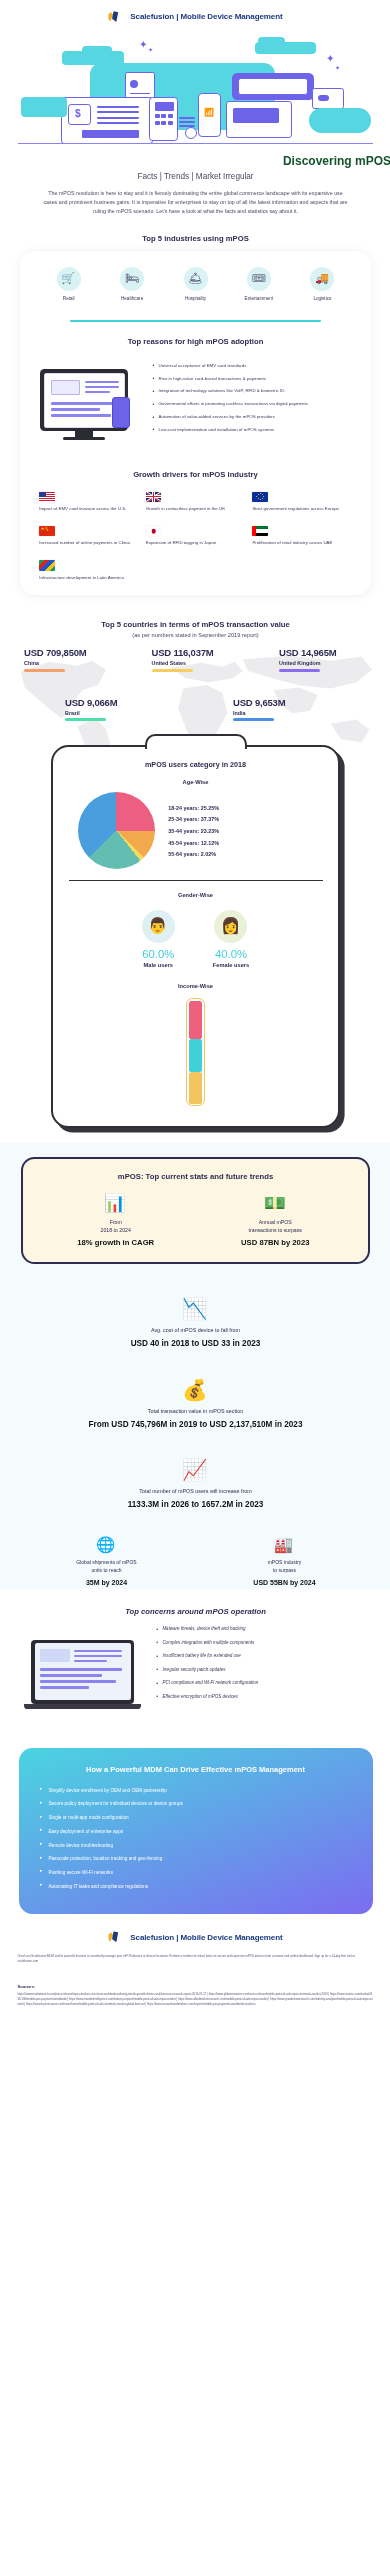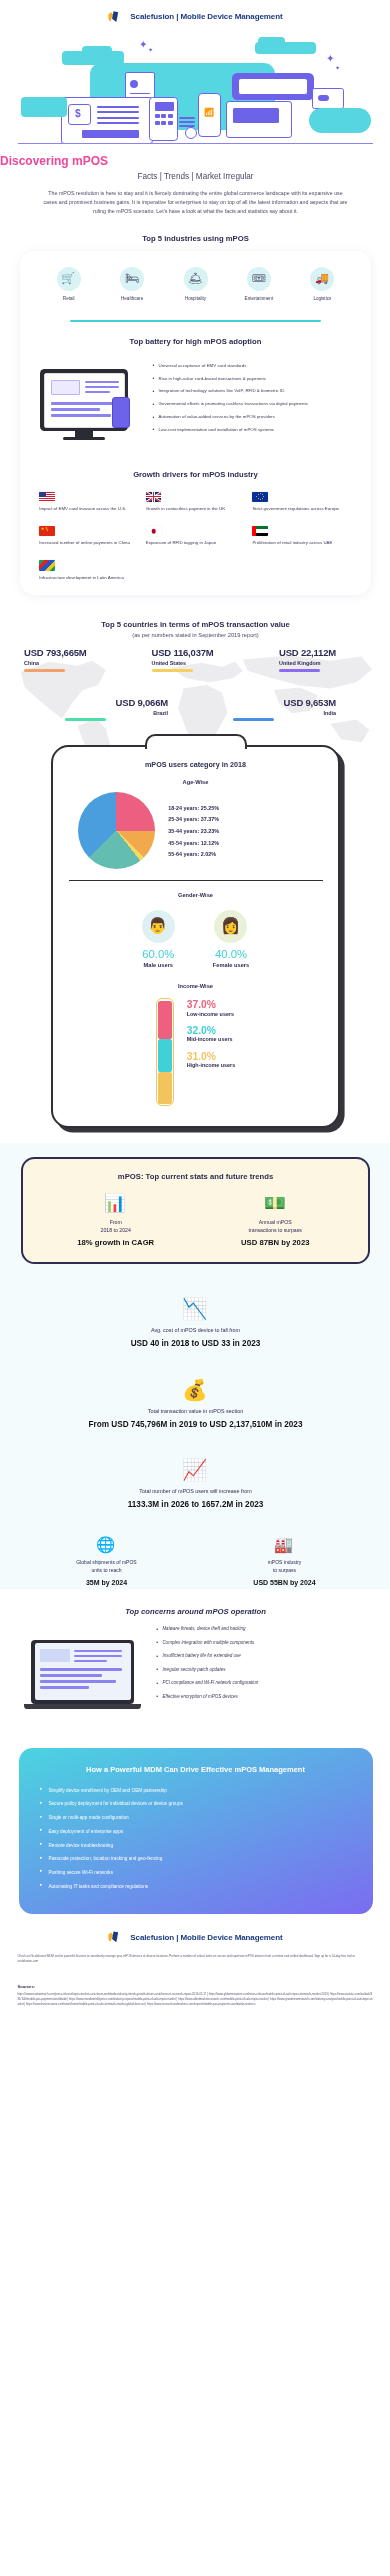--- a/index.html
+++ b/index.html
@@ -24,21 +24,21 @@
 
   
   .hero { position:relative; height:120px; margin: 1px 0 0; }
   .hero .mint { position:absolute; background:#55d6e0; border-radius:6.2px; }
   .hero .screen { position:absolute; background:#fff; border:1px solid #6c63e8; border-radius:3.1px; }
   .hero .bar { position:absolute; background:#6c63e8; border-radius:1px; }
   .hero .spark { position:absolute; color:#6c63e8; font-size:10.3px; line-height:1; }
   .hero .cloud { position:absolute; background:#55d6e0; border-radius:4.1px; }
   .hero .dash { position:absolute; height:1px; background:#8b84f0; }
 
-  .title { text-align:left; font-size:12px; font-weight:700; color:#ec4899; margin-top:3.1px; }
+  .title { text-align:right; font-size:12px; font-weight:700; color:#14532d; margin-top:3.1px; }
   .subtitle { text-align:center; font-size:8.2px; color:#4a4767; margin-top:4.6px; font-weight:400; }
   .intro { width:309px; margin: 7.2px auto 0; text-align:center; font-size:5.3px;
            line-height:1.75; color:#4c4a66; }
 
   .bg-circle { position:absolute; border-radius:50%; background:#e6f7fa; z-index:-1; }
 
   
   .sec-h { text-align:center; font-size:7.7px; font-weight:700; color:#2e2c52; }
   .sec-sub { text-align:center; font-size:5.7px; color:#4c4a66; margin-top:2.6px; }
 
@@ -301,21 +301,21 @@
         <div class="glyph">🚚</div>
         <div class="lbl">Logistics</div>
       </div>
     </div>
 
     <div style="margin-top:17.5px;">
       <div class="divider-line"></div>
     </div>
 
     <div style="margin-top:15.5px;">
-      <div class="sec-h">Top battery for high mPOS adoption</div>
+      <div class="sec-h">Top reasons for high mPOS adoption</div>
     </div>
     <div class="adopt-wrap">
       <div class="adopt-img">
         <div class="monitor">
           <div class="inner">
             <div class="m-bar" style="left:6.2px;top:6.2px;width:29px;height:15.5px;background:#eceaff;border:0.5px solid #b9b3f5;"></div>
             <div class="m-bar" style="left:40px;top:7.2px;width:34px;height:2.1px;"></div>
             <div class="m-bar" style="left:40px;top:12.4px;width:34px;height:2.1px;"></div>
             <div class="m-bar" style="left:40px;top:17.5px;width:25px;height:2.1px;"></div>
             <div class="m-bar" style="left:6.2px;top:28px;width:68px;height:3.1px;"></div>
@@ -421,36 +421,36 @@
         <path d="M355,92 L400,85 L430,100 L440,140 L415,185 L385,205 L362,175 L345,130 Z"></path>
         <path d="M470,36 L560,28 L640,38 L700,30 L720,55 L690,80 L640,92 L580,86 L520,70 L480,58 Z"></path>
         <path d="M530,95 L580,90 L615,105 L600,135 L565,140 L540,120 Z"></path>
         <path d="M640,160 L690,152 L715,172 L700,196 L660,190 Z"></path>
       </g>
     </svg>
 
     <div class="cgrid">
       <div class="crow">
         <div class="c-item">
-          <div class="c-val">USD 793,665M</div>
+          <div class="c-val">USD 709,850M</div>
           <div class="c-name">China</div>
           <div class="c-ul" style="background:#f4a06a"></div>
         </div>
         <div class="c-item">
           <div class="c-val">USD 116,037M</div>
           <div class="c-name">United States</div>
           <div class="c-ul" style="background:#f7cf5e"></div>
         </div>
         <div class="c-item" style="width:88px">
-          <div class="c-val">USD 22,112M</div>
+          <div class="c-val">USD 14,965M</div>
           <div class="c-name">United Kingdom</div>
           <div class="c-ul" style="background:#8b6cf0"></div>
         </div>
       </div>
-      <div class="crow" style="margin-top:25px; padding: 0 31px 0 41px; text-align: right;">
+      <div class="crow" style="margin-top:25px; padding: 0 31px 0 41px;">
         <div class="c-item r2">
           <div class="c-val">USD 9,066M</div>
           <div class="c-name">Brazil</div>
           <div class="c-ul" style="background:#4ce0a8"></div>
         </div>
         <div class="c-item r2">
           <div class="c-val">USD 9,653M</div>
           <div class="c-name">India</div>
           <div class="c-ul" style="background:#4a90e2"></div>
         </div>
@@ -495,34 +495,20 @@
         </div>
       </div>
 
       <div class="t-sub" style="margin-top:12.4px">Income-Wise</div>
       <div class="income">
         <div class="thermo">
           <div style="background:#ef5f7e; flex:37;"></div>
           <div style="background:#3fd0d8; flex:32;"></div>
           <div style="background:#f3c45e; flex:31;"></div>
         </div>
-        <div class="inc-list">
-          <div class="inc-item">
-            <div class="inc-pct" style="color:#ef5f7e">37.0%</div>
-            <div class="inc-lbl">Low-income users</div>
-          </div>
-          <div class="inc-item">
-            <div class="inc-pct" style="color:#3fd0d8">32.0%</div>
-            <div class="inc-lbl">Mid-income users</div>
-          </div>
-          <div class="inc-item">
-            <div class="inc-pct" style="color:#f3c45e">31.0%</div>
-            <div class="inc-lbl">High-income users</div>
-          </div>
-        </div>
       </div>
     </div>
   </div>
 
   <div class="stats-band">
     <div class="stats-card">
       <div class="stats-h">mPOS: Top current stats and future trends</div>
       <div class="stats-two">
         <div class="st">
           <div class="ico">📊</div>

